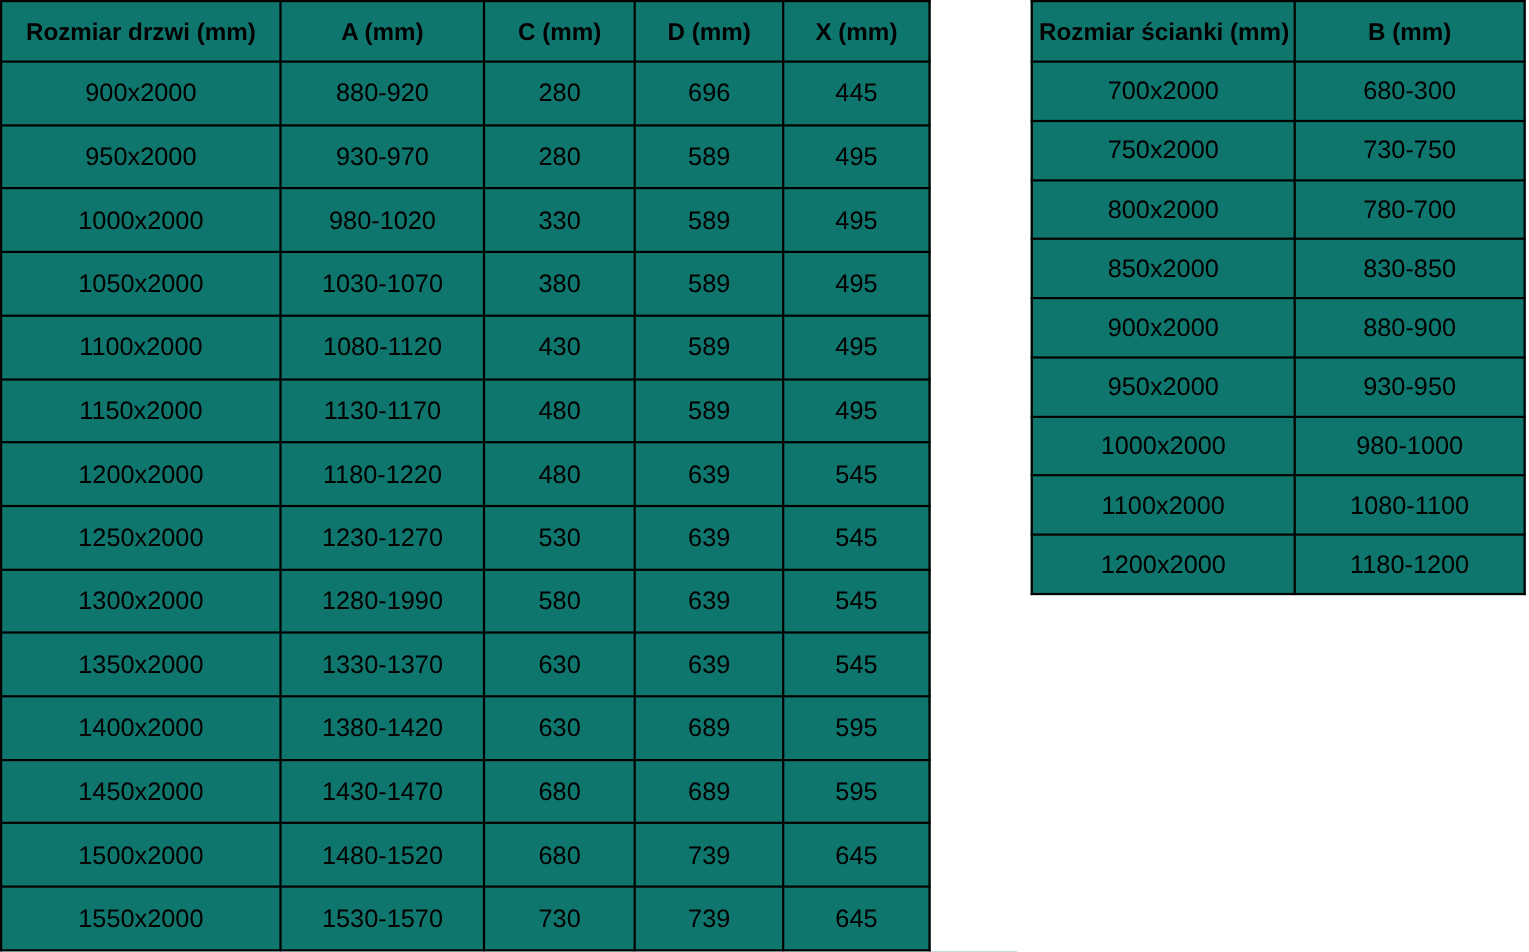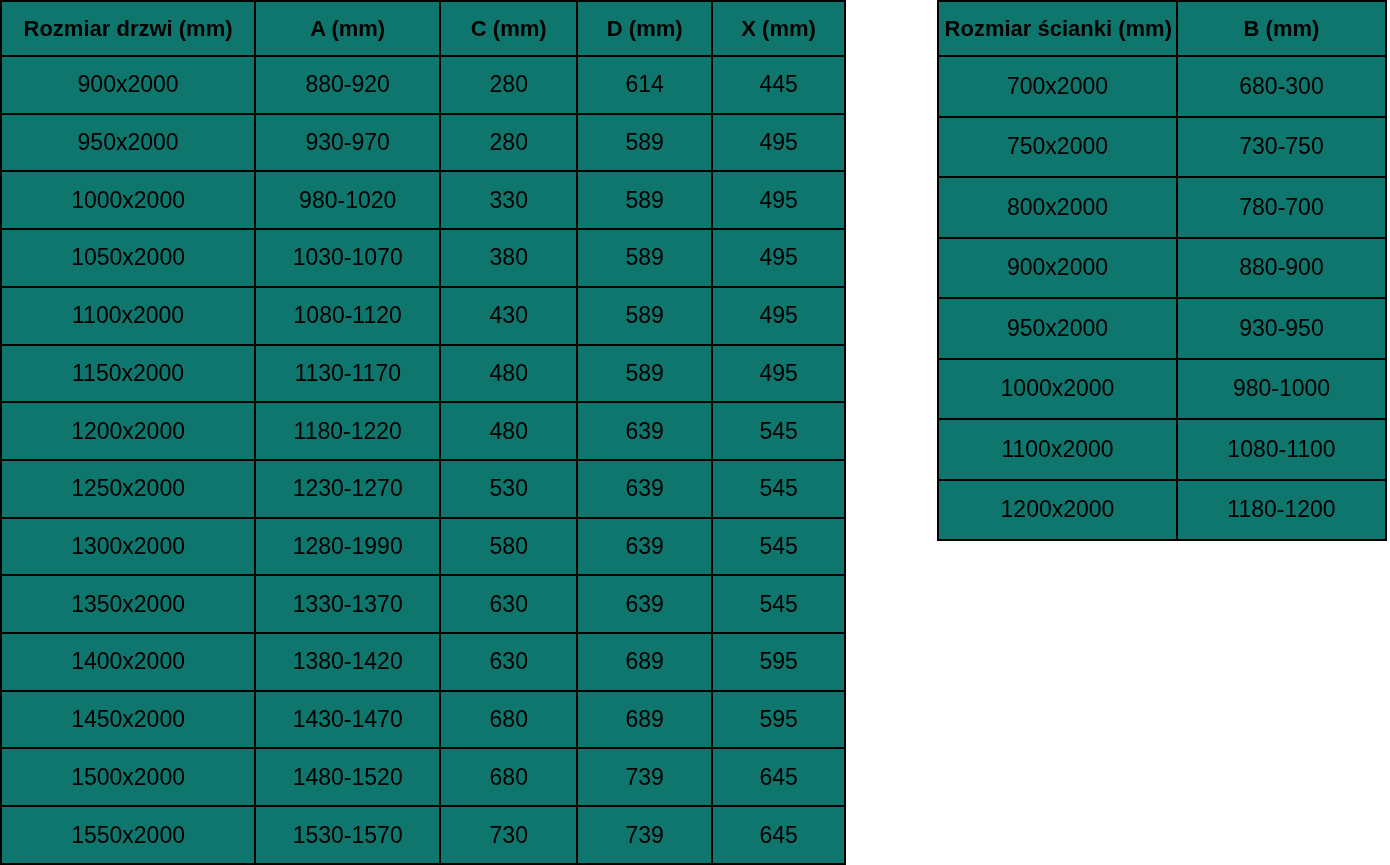--- a/index.html
+++ b/index.html
@@ -72,21 +72,21 @@
           <th>C (mm)</th>
           <th>D (mm)</th>
           <th>X (mm)</th>
         </tr>
       </thead>
       <tbody>
         <tr>
           <td>900x2000</td>
           <td>880-920</td>
           <td>280</td>
-          <td>614</td>
+          <td>696</td>
           <td>445</td>
         </tr>
         <tr>
           <td>950x2000</td>
           <td>930-970</td>
           <td>280</td>
           <td>589</td>
           <td>495</td>
         </tr>
         <tr>
@@ -189,20 +189,24 @@
         </tr>
         <tr>
           <td>750x2000</td>
           <td>730-750</td>
         </tr>
         <tr>
           <td>800x2000</td>
           <td>780-700</td>
         </tr>
         <tr>
+          <td>850x2000</td>
+          <td>830-850</td>
+        </tr>
+        <tr>
           <td>900x2000</td>
           <td>880-900</td>
         </tr>
         <tr>
           <td>950x2000</td>
           <td>930-950</td>
         </tr>
         <tr>
           <td>1000x2000</td>
           <td>980-1000</td>

